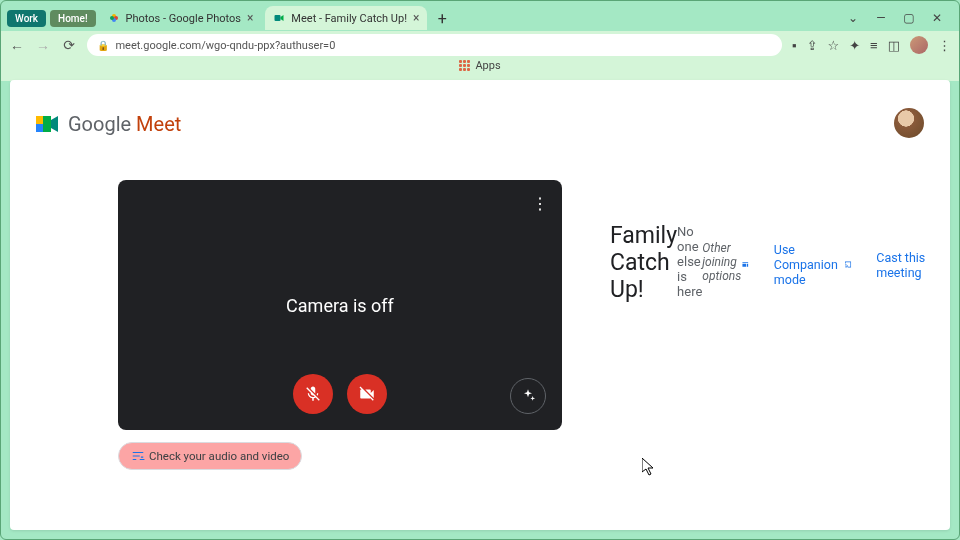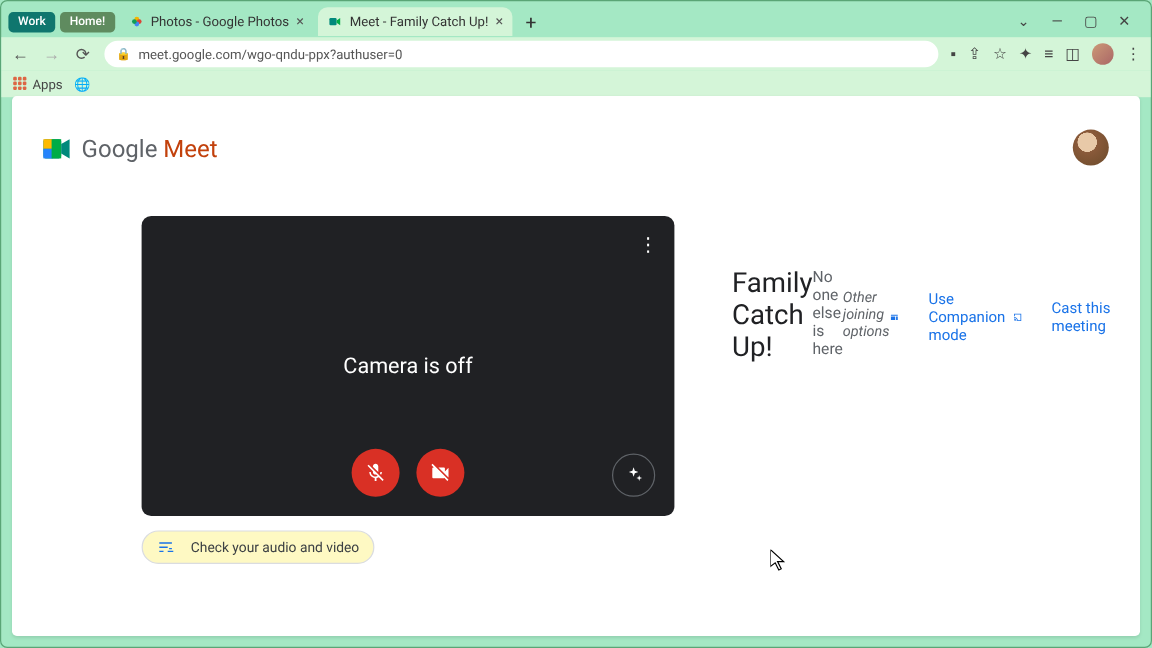--- a/index.html
+++ b/index.html
@@ -18,21 +18,21 @@
   .win-controls span { cursor:pointer; width:16px; text-align:center;}
   
   .toolbar { height: 28px; background: #d4f5d8; display: flex; align-items: center; padding: 0 8px; gap: 10px; }
   .nav-btn { color: #555; font-size: 14px; cursor:pointer; width:16px; text-align:center;}
   .omnibox { flex: 1; background: white; border-radius: 14px; height: 22px; display: flex; align-items: center; padding: 0 10px; gap: 6px; font-size: 11px; color: #555; }
   .lock { font-size:10px; color:#555;}
   .tb-icons { display:flex; gap:10px; color:#444; font-size:13px; align-items:center;}
   .tb-icons span { cursor:pointer; }
   .avatar-sm { width:18px; height:18px; border-radius:50%; background: linear-gradient(135deg,#c97,#a66); display:inline-block;}
   
-  .bookmarks { height: 22px; background: #d4f5d8; display:flex; align-items:center; padding:0 10px; gap:10px; font-size:11px; color:#444;}
+  .bookmarks { height: 22px; background: #d4f5d8; display:flex; align-items:center; padding:0 10px; gap:10px; font-size:11px; color:#444;flex-direction:column;}
   .bk-item { display:flex; align-items:center; gap:4px; cursor:pointer;}
   .apps-icon { width:12px; height:12px; display:grid; grid-template-columns:repeat(3,3px); grid-template-rows:repeat(3,3px); gap:1px;}
   .apps-icon i { background:#d64; border-radius:1px;}
   
   .page { position:absolute; top:80px; left:10px; right:10px; bottom:10px; background:white; border-radius:4px; box-shadow: 0 1px 3px rgba(0,0,0,0.1); overflow:hidden;}
   
   .header { position:absolute; top:32px; left:26px; display:flex; align-items:center; gap:8px;}
   .meet-logo { width:24px; height:20px; position:relative;}
   .meet-logo svg { width:24px; height:20px;}
   .brand { font-size:20px; color:#5f6368;}
@@ -42,21 +42,21 @@
   
   .preview { position:absolute; top:100px; left:108px; width:444px; height:250px; background:#202124; border-radius:8px; display:flex; align-items:center; justify-content:center;}
   .cam-off { color:white; font-size:18px;}
   .more-btn { position:absolute; top:14px; right:14px; color:white; font-size:16px; cursor:pointer; letter-spacing:0;}
   .ctrl-row { position:absolute; bottom:16px; left:50%; transform:translateX(-50%); display:flex; gap:14px;}
   .ctrl { width:40px; height:40px; border-radius:50%; background:#d93025; display:flex; align-items:center; justify-content:center; cursor:pointer;}
   .ctrl svg { width:18px; height:18px; fill:white;}
   .fx-btn { position:absolute; bottom:16px; right:16px; width:36px; height:36px; border-radius:50%; border:1px solid #5f6368; display:flex; align-items:center; justify-content:center; cursor:pointer;}
   .fx-btn svg { width:16px; height:16px; fill:white;}
   
-  .check-audio { position:absolute; top:362px; left:108px; background:#fef9c3; border:1px solid #dadce0; border-radius:16px; padding:6px 12px; display:flex; align-items:center; gap:14px; font-size:11.5px; color:#3c4043; cursor:pointer;}
+  .check-audio { position:absolute; top:362px; left:108px; background:#fca5a5; border:1px solid #dadce0; border-radius:16px; padding:6px 12px; display:flex; align-items:center; gap:4px; font-size:11.5px; color:#3c4043; cursor:pointer;}
   .check-audio svg { width:14px; height:14px; fill:#1a73e8;}
   
   .right-panel { position:absolute; top:142px; left:600px; width:280px; display:flex; flex-direction:row; align-items:center;}
   .meeting-title { font-size:23px; color:#202124; margin-bottom:14px;}
   .status { font-size:13px; color:#5f6368; margin-bottom:16px;}
   .btn-row { display:flex; gap:10px; margin-bottom:28px;}
   .join-btn { background:#1a73e8; color:white; border:none; border-radius:20px; padding:10px 20px; font-size:13px; cursor:pointer;}
   .present-btn { background:white; border:1px solid #dadce0; color:#1a73e8; border-radius:20px; padding:9px 16px; font-size:13px; cursor:pointer; display:flex; align-items:center; gap:6px;}
   .present-btn svg { width:14px; height:14px; fill:#1a73e8;}
   .other-label { font-size:12px; color:#5f6368; margin-bottom:16px;font-style:italic;}

